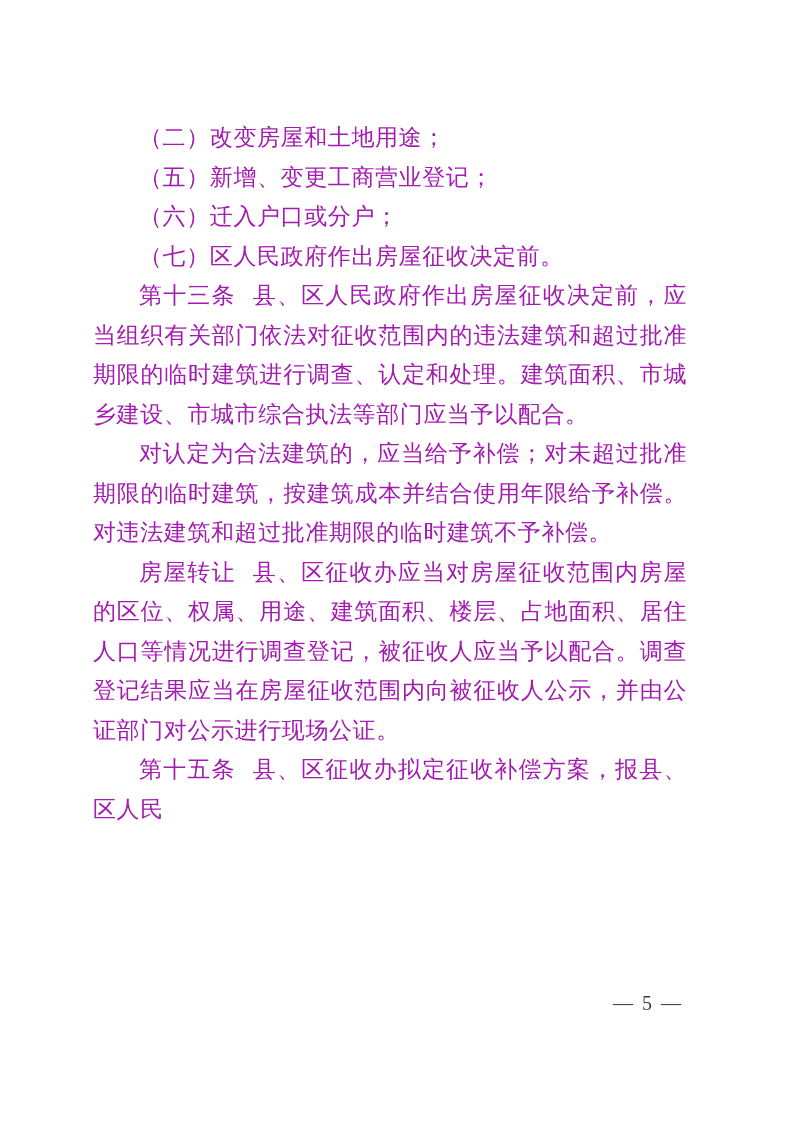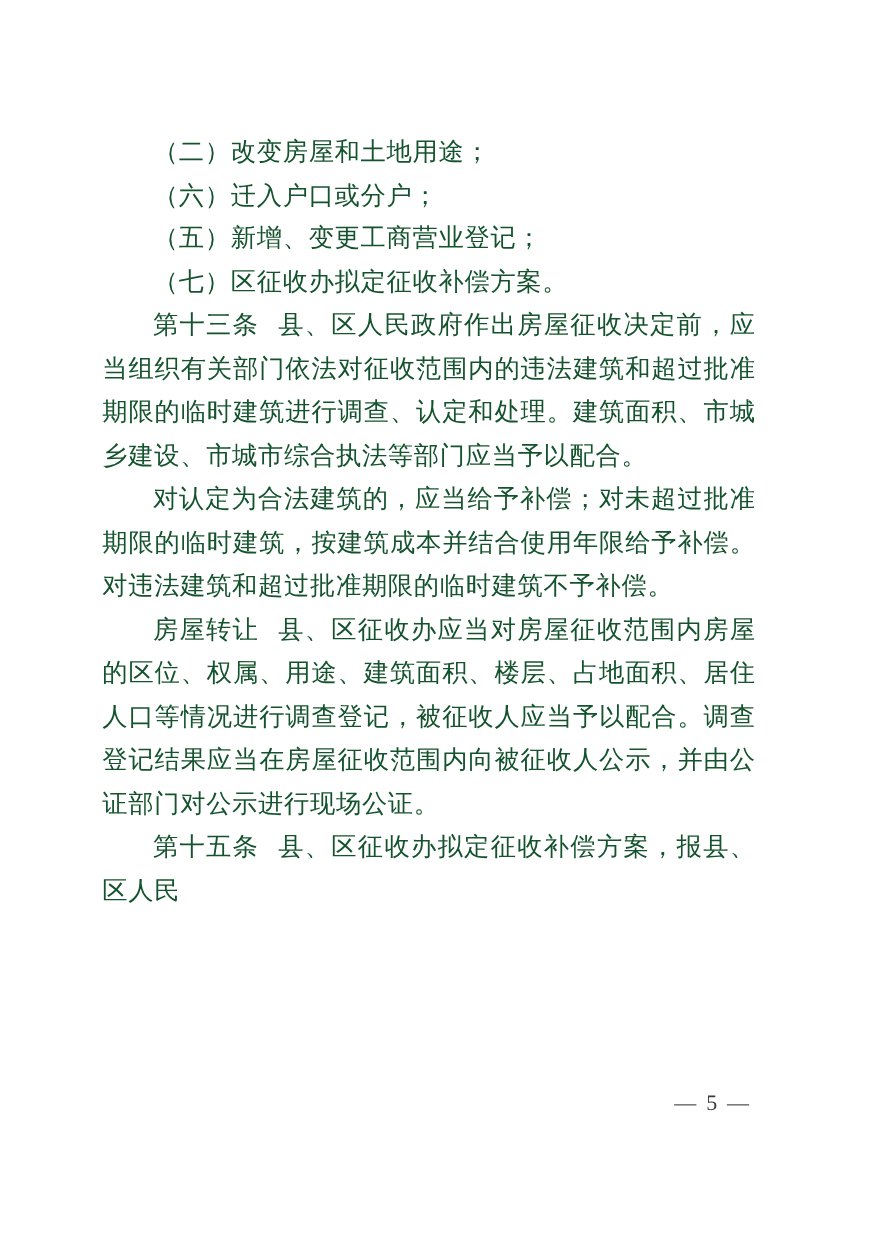--- a/index.html
+++ b/index.html
@@ -22,21 +22,21 @@
     top: 118px;
     width: 594px;
   }
   .para {
     margin: 0;
     font-size: 23px;
     line-height: 39.5px;
     letter-spacing: 0.6px;
     text-align: justify;
     text-indent: 2em;
-    color: #14532d;
+    color: #a21caf;
   }
   .article-label {
     font-weight: normal;
     margin-right: 0.75em;
     letter-spacing: 0.6px;
   }
   .footer {
     position: absolute;
     right: 110px;
     top: 992px;
@@ -50,25 +50,25 @@
 <body>
 
 <div class="page">
 
   <div class="text-block">
 
     <p class="para"><span>（二）改变房屋和土地用途；</span></p>
 
 
 
+    <p class="para"><span>（五）新增、变更工商营业登记；</span></p>
+
     <p class="para"><span>（六）迁入户口或分户；</span></p>
 
-    <p class="para"><span>（五）新增、变更工商营业登记；</span></p>
-
-    <p class="para"><span>（七）区征收办拟定征收补偿方案。</span></p>
+    <p class="para"><span>（七）区人民政府作出房屋征收决定前。</span></p>
 
 
     <p class="para"><b class="article-label">第十三条</b><span>县、区人民政府作出房屋征收决定前，应当组织有关部门依法对征收范围内的违法建筑和超过批准期限的临时建筑进行调查、认定和处理。建筑面积、市城乡建设、市城市综合执法等部门应当予以配合。</span></p>
 
     <p class="para"><span>对认定为合法建筑的，应当给予补偿；对未超过批准期限的临时建筑，按建筑成本并结合使用年限给予补偿。对违法建筑和超过批准期限的临时建筑不予补偿。</span></p>
 
     <p class="para"><b class="article-label">房屋转让</b><span>县、区征收办应当对房屋征收范围内房屋的区位、权属、用途、建筑面积、楼层、占地面积、居住人口等情况进行调查登记，被征收人应当予以配合。调查登记结果应当在房屋征收范围内向被征收人公示，并由公证部门对公示进行现场公证。</span></p>
 
     <p class="para"><b class="article-label">第十五条</b><span>县、区征收办拟定征收补偿方案，报县、区人民</span></p>
 

